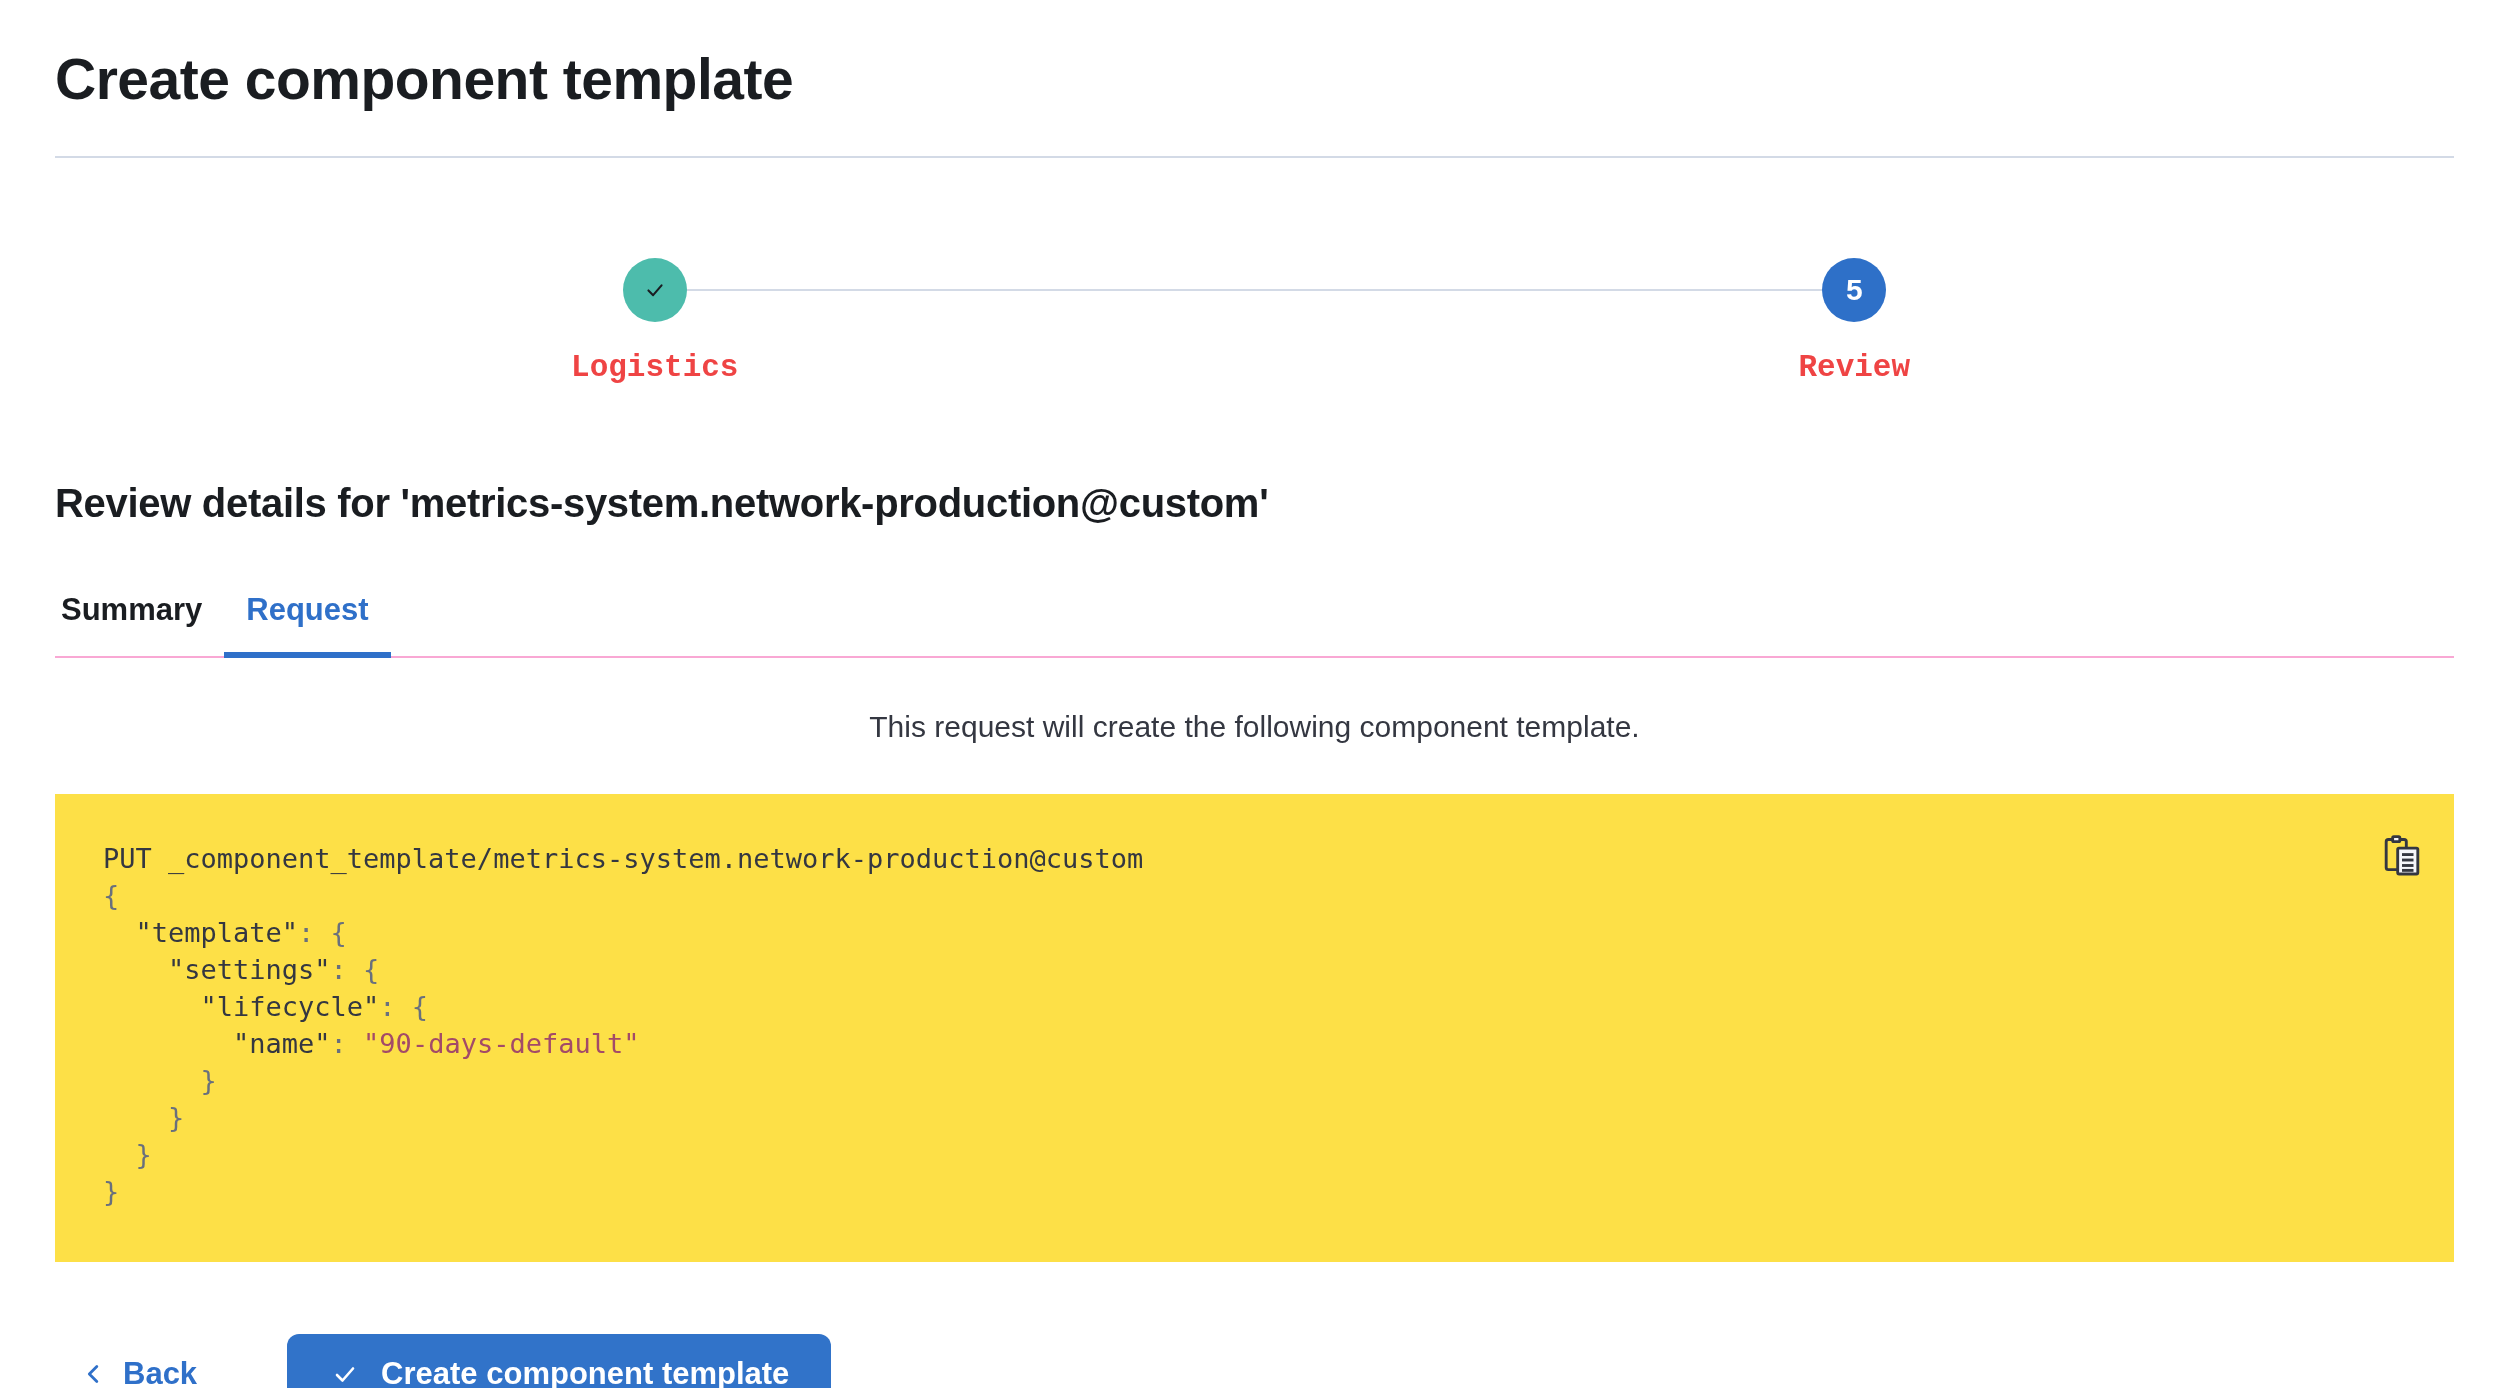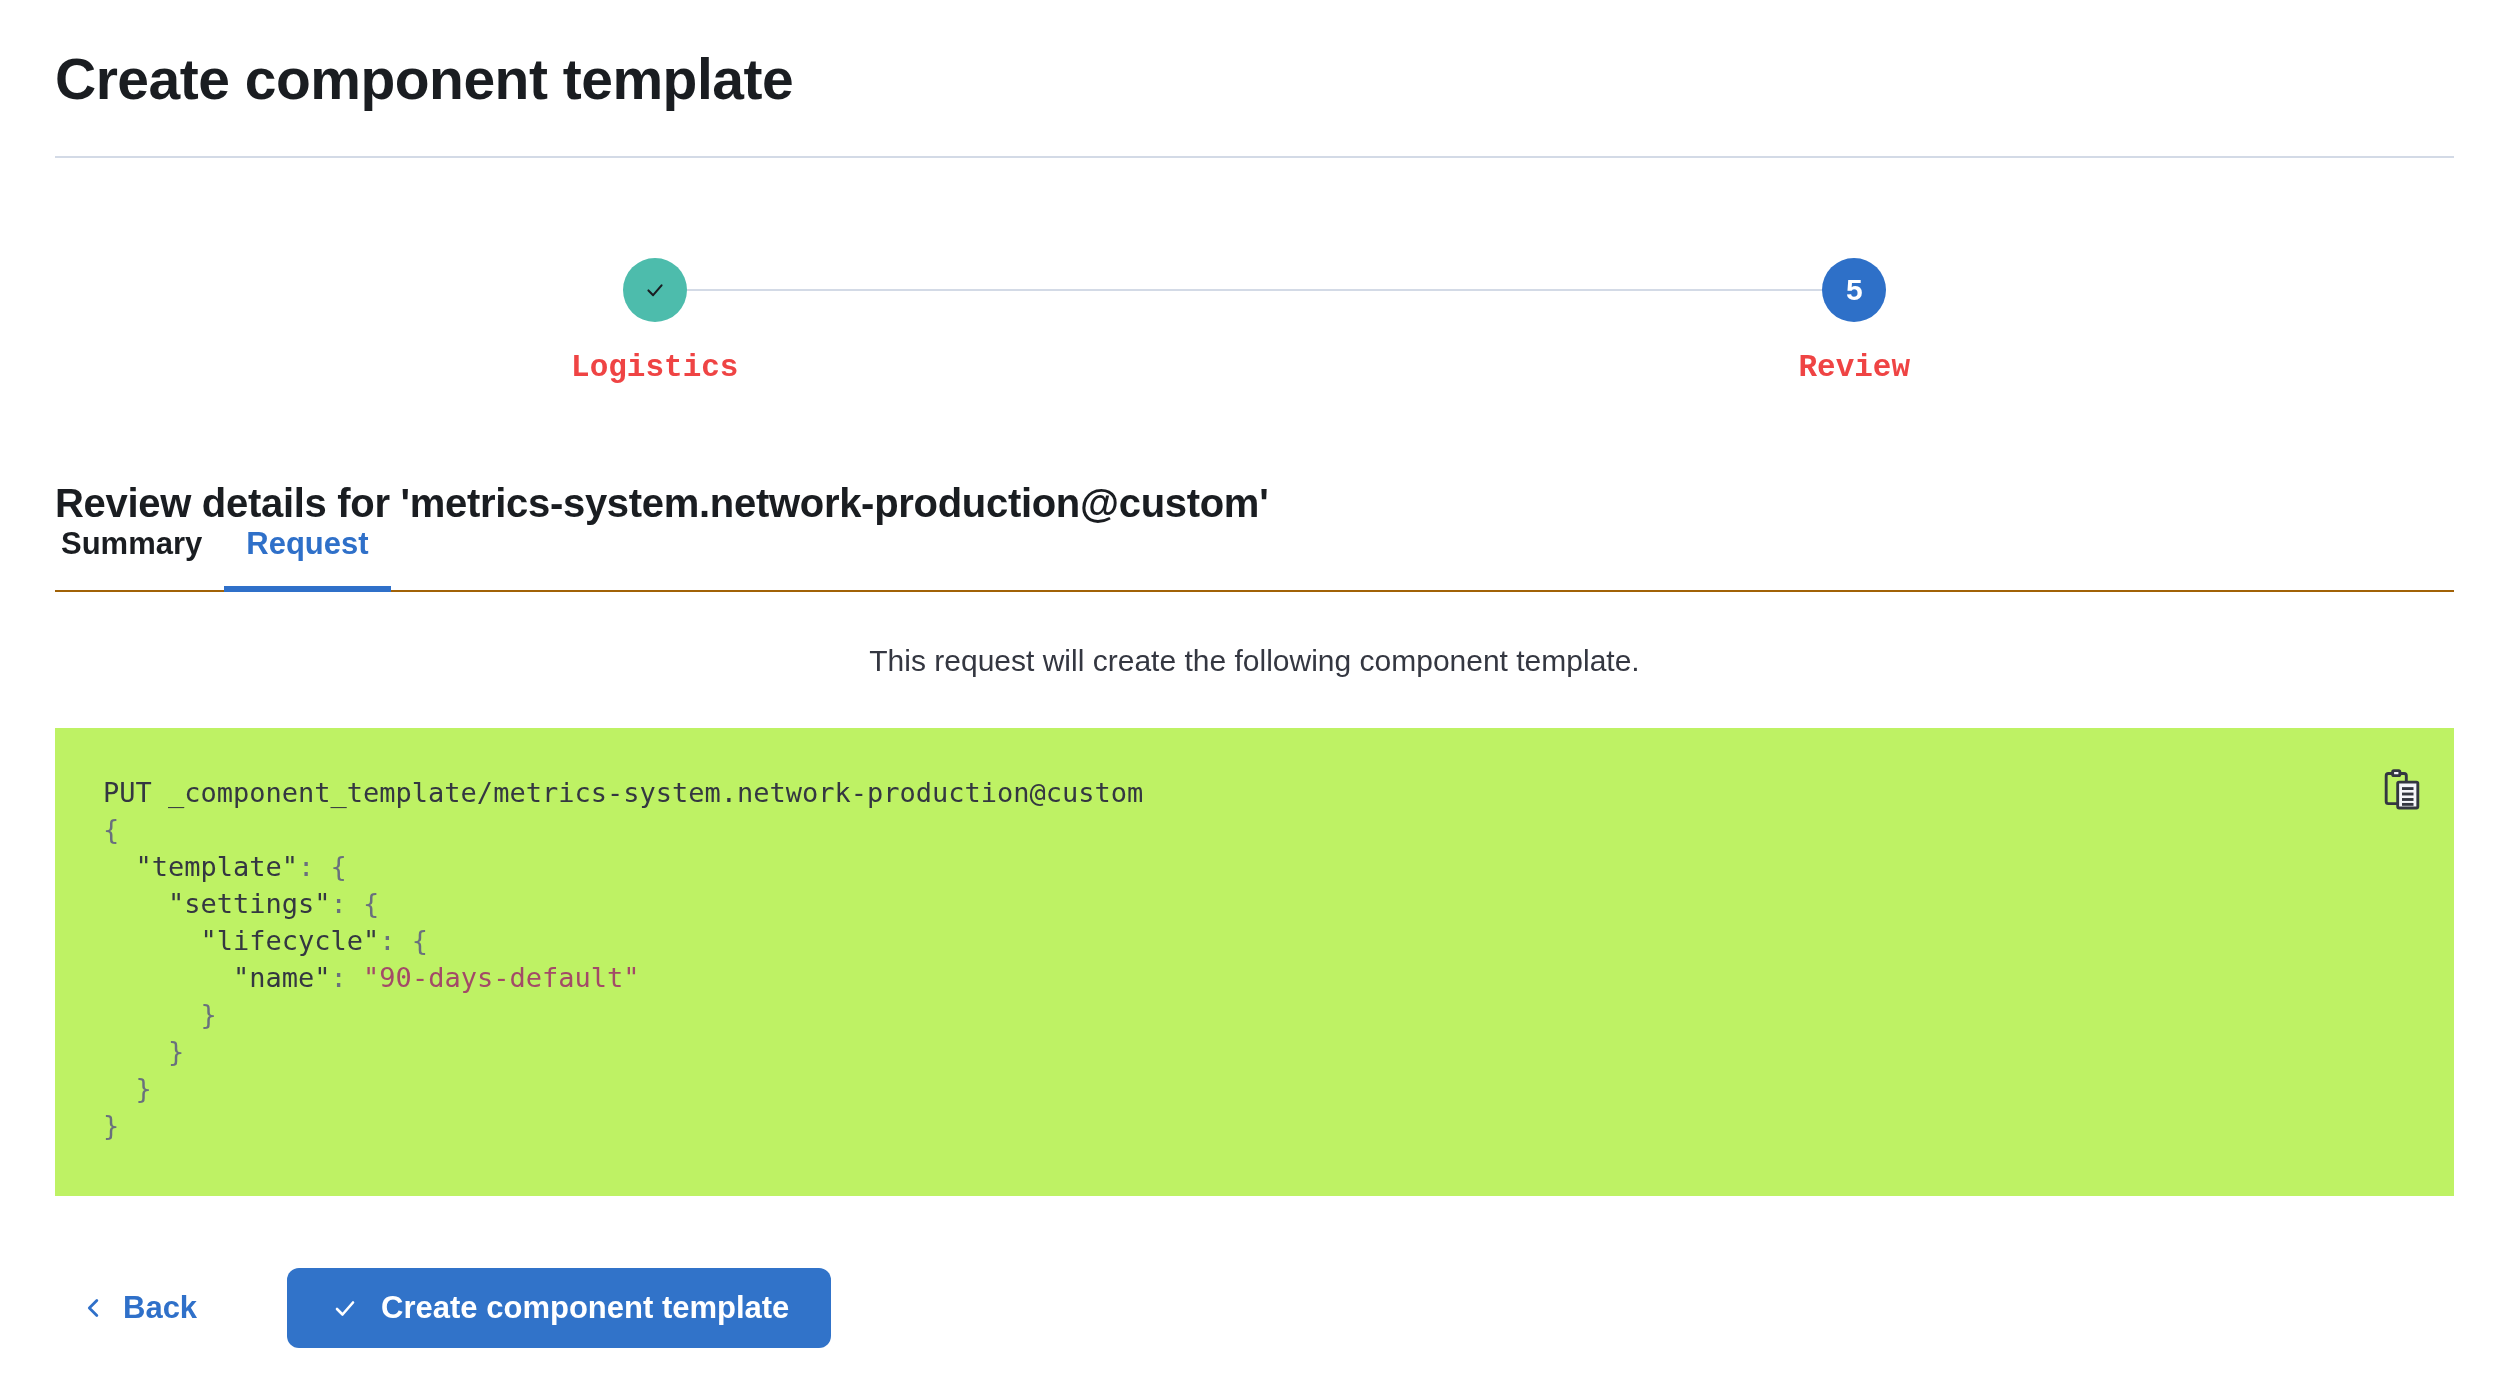--- a/index.html
+++ b/index.html
@@ -71,22 +71,23 @@
   .review-heading {
     margin-top: 96px;
     font-size: 40px;
     font-weight: 700;
     letter-spacing: -0.3px;
     color: #1a1d21;
   }
 
   
   .tabs {
-    display: flex;
-    border-bottom: 2px solid #a16207;
+    margin-top: 66px;
+    display: flex;
+    border-bottom: 2px solid #f9a8d4;
   }
   .tab {
     position: relative;
     padding: 0 22px 28px 22px;
     font-size: 31px;
     font-weight: 700;
     color: #1a1d21;
     cursor: pointer;
     background: none; border: none;
     font-family: inherit;
@@ -106,21 +107,21 @@
     margin-top: 52px;
     font-size: 30px;
     color: #343741;
     text-align: center;
   }
 
   
   .code-panel {
     position: relative;
     margin-top: 50px;
-    background: #bef264;
+    background: #fde047;
     padding: 46px 110px 52px 48px;
   }
   .code {
     font-family: "DejaVu Sans Mono", "Liberation Mono", monospace;
     font-size: 27px;
     line-height: 37px;
     white-space: pre;
     color: #343741;
   }
   .code .tok-plain  { color: #343741; }

